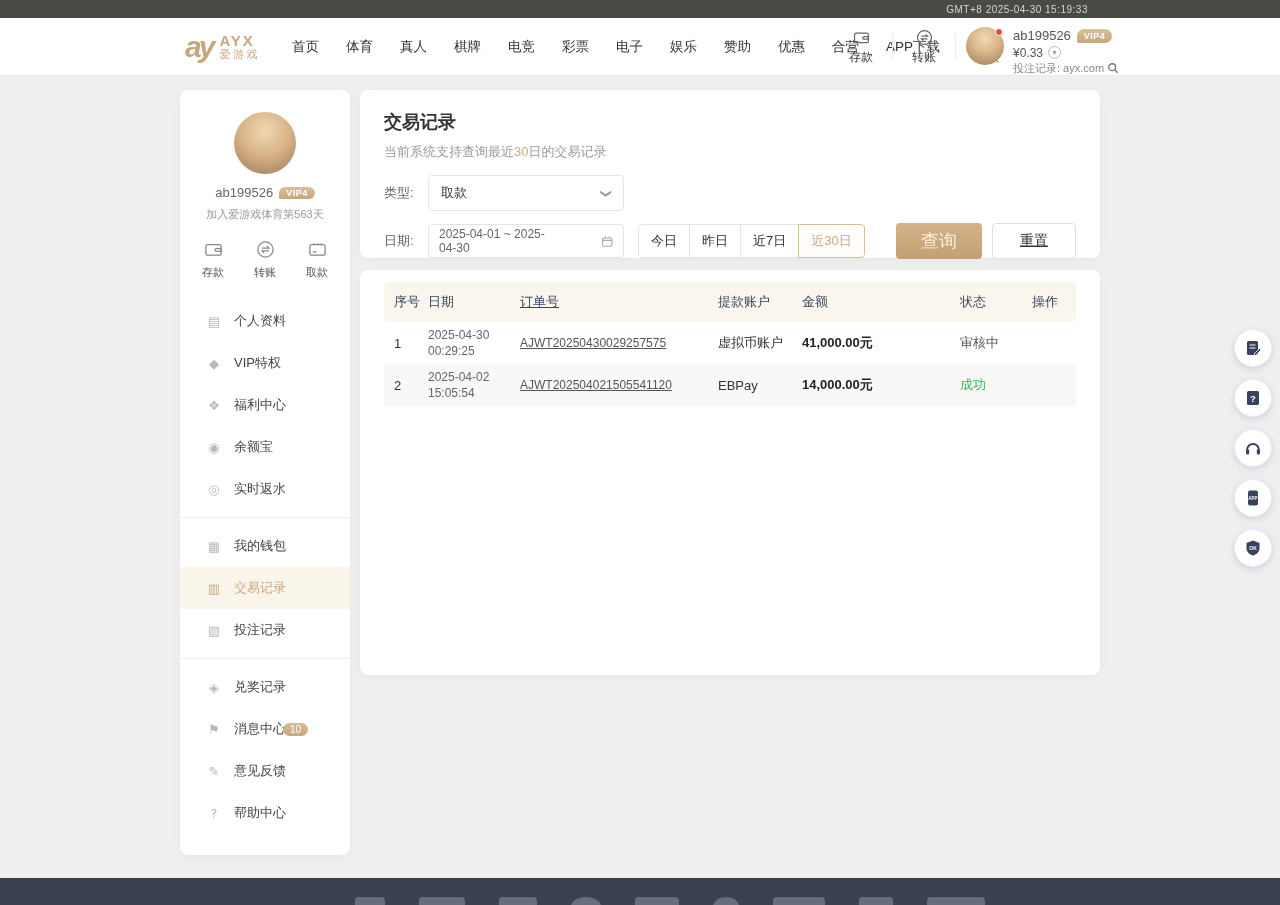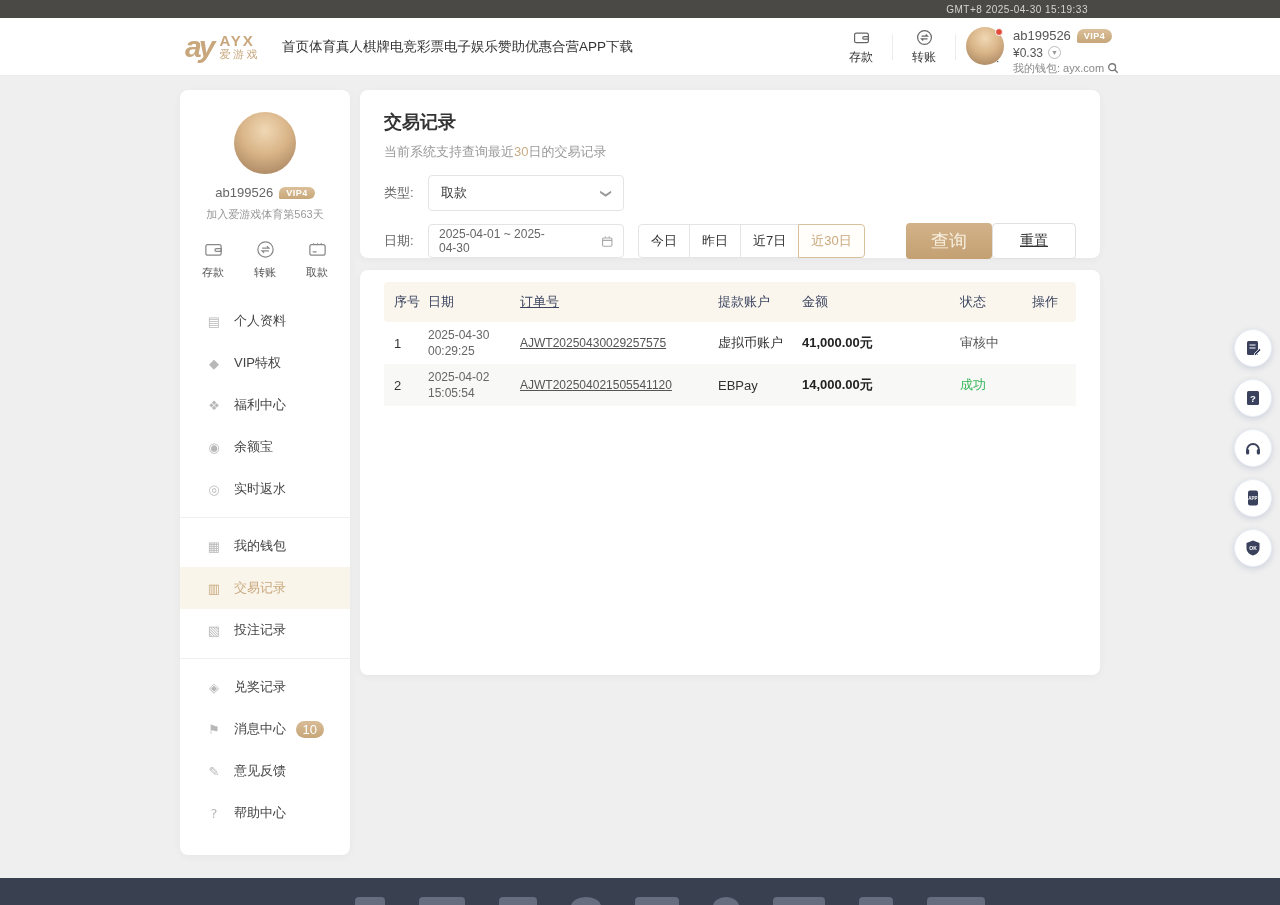--- a/index.html
+++ b/index.html
@@ -14,21 +14,21 @@
 
   
   .header { position:relative; height:58px; background:#fff; border-bottom:1px solid #ececec;
     display:flex; align-items:center; padding-left:185px; }
   .logo { display:flex; align-items:center; gap:7px; cursor:pointer; }
   .logo-mark { font-size:30px; font-weight:bold; font-style:italic; color:#c8a77d;
     letter-spacing:-3px; line-height:1; }
   .logo-text { display:flex; flex-direction:column; line-height:1.05; }
   .logo-brand { font-size:15px; font-weight:bold; color:#c8a77d; letter-spacing:2px; }
   .logo-cn { font-size:11px; color:#c8a77d; letter-spacing:2.5px; }
-  .nav { display:flex; margin-left:22px;align-items:center; }
+  .nav { display:flex; gap:27px; margin-left:32px;align-items:center; }
   .nav-item { font-size:13.5px; color:#333; cursor:pointer; white-space:nowrap; }
 
   .header-actions { position:absolute; left:840px; top:0; height:58px; display:flex; align-items:center; }
   .h-action { width:42px; display:flex; flex-direction:column; align-items:center; cursor:pointer; }
   .h-action svg { width:19px; height:19px; stroke:#666; fill:none; stroke-width:1.4; }
   .h-action .lbl { font-size:12px; color:#333; margin-top:2px; }
   .h-div { width:1px; height:26px; background:#ececec; margin:0 10px; }
 
   .header-user { position:absolute; left:966px; top:9px; display:flex; gap:9px; }
   .avatar { border-radius:50%; background:radial-gradient(circle at 50% 30%, #f0d8b4 0%, #d9b488 45%, #9c7a58 100%); position:relative; }
@@ -57,22 +57,22 @@
   .sq-item { display:flex; flex-direction:column; align-items:center; cursor:pointer; }
   .sq-item svg { width:21px; height:21px; stroke:#888; fill:none; stroke-width:1.3; }
   .sq-item .lbl { font-size:11px; color:#555; margin-top:5px; }
   .menu { margin-top:10px; }
   .menu-item { height:42px; display:flex; align-items:center; padding-left:26px; gap:12px;
     font-size:13px; color:#444; cursor:pointer; position:relative; }
   .menu-item .mi { width:16px; text-align:center; font-size:13px; color:#b8b8b8; font-family:"DejaVu Sans",sans-serif; }
   .menu-item.active { background:#faf5eb; color:#c9a87e; }
   .menu-item.active .mi { color:#c9a87e; }
   .menu-divider { height:1px; background:#efefef; margin:7px 0; }
-  .msg-badge { position:absolute; right:26px; background:linear-gradient(180deg,#d8bc96,#c7a679);
-    color:#fff; font-size:13px; padding:1px 7px; border-radius:9px; }
+  .msg-badge { position:absolute; right:42px; background:linear-gradient(180deg,#d8bc96,#c7a679);
+    color:#fff; font-size:10px; padding:1px 7px; border-radius:9px; }
 
   
   .card { position:absolute; background:#fff; border-radius:8px; box-shadow:0 2px 8px rgba(0,0,0,.04); }
   .card-filters { left:360px; top:90px; width:740px; height:168px; padding:20px 24px; }
   .page-title { font-size:18px; font-weight:bold; color:#333; }
   .subtitle { margin-top:9px; font-size:13px; color:#9a9a9a; }
   .subtitle .num { color:#c9ab85; }
   .f-row { display:flex; align-items:center; }
   .f-row.type { margin-top:14px; }
   .f-row.date { margin-top:12px; }
@@ -90,21 +90,21 @@
     margin-left:-1px; display:flex; align-items:center; justify-content:center;
     font-size:13px; color:#333; cursor:pointer; }
   .q-btn:first-child { border-radius:4px 0 0 4px; margin-left:0; }
   .q-btn:last-child { border-radius:0 4px 4px 0; }
   .q-btn.active { border:1px solid #d9c09c; color:#c9a87e; z-index:2; background:#fffefb; }
   .f-spacer { flex:1; }
   .btn-search { width:86px; height:36px; border:none; border-radius:4px; cursor:pointer;
     background:linear-gradient(180deg,#d3b28a,#c3a072); color:#f7efdf; font-size:18px;
     font-family:inherit; }
   .btn-reset { width:84px; height:36px; border:1px solid #e0e0e0; border-radius:4px; cursor:pointer;
-    background:#fff; color:#333; font-size:14px; font-family:inherit;text-decoration:underline; }
+    background:#fff; color:#333; font-size:14px; margin-left:10px; font-family:inherit;text-decoration:underline; }
 
   
   .card-table { left:360px; top:270px; width:740px; height:405px; padding:12px 24px; }
   .thead { height:40px; background:#faf6ee; border-radius:4px; display:flex; align-items:center;
     font-size:13px; color:#3c4560; }
   .trow { min-height:42px; display:flex; align-items:center; font-size:13px; color:#333; }
   .trow.alt { background:#f8f8f6; }
   .c1 { width:44px; padding-left:10px; }
   .c2 { width:92px; }
   .c3 { width:198px;text-decoration:underline; }
@@ -195,21 +195,21 @@
       <div class="u-info">
         <div class="u-row1">
           <span class="u-name">ab199526</span>
           <span class="vip-badge">VIP4</span>
         </div>
         <div class="u-row2">
           <span>¥0.33</span>
           <span class="refresh-ic">▼</span>
         </div>
         <div class="u-row3">
-          <span>我的钱包: ayx.com</span>
+          <span>投注记录: ayx.com</span>
           <svg viewBox="0 0 14 14">
             <circle cx="6" cy="6" r="4"></circle>
               <path d="M9 9 l3.5 3.5"></path>
           </svg>
         </div>
       </div>
     </div>
   </div>
 
   <div class="sidebar">

